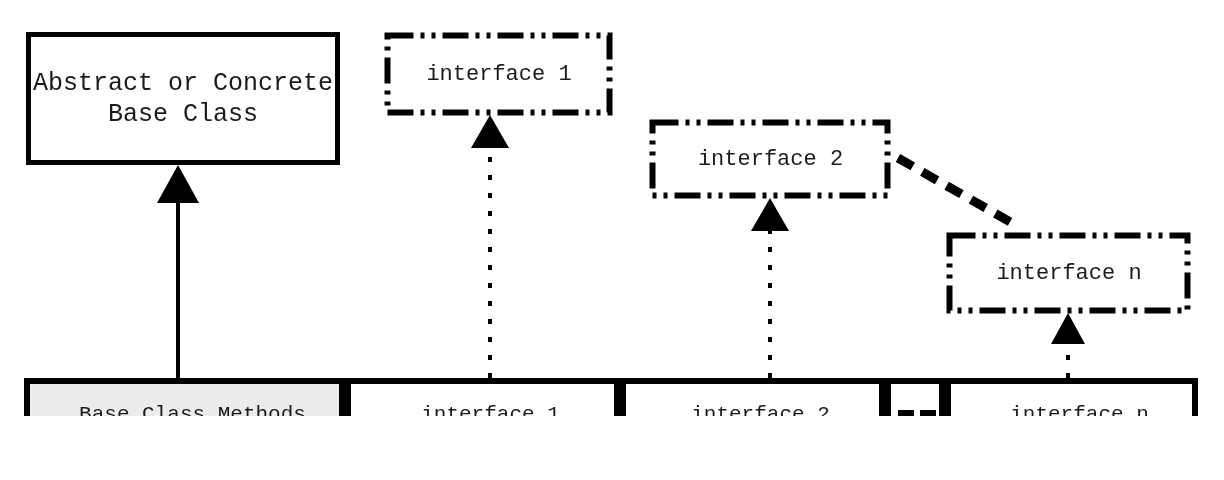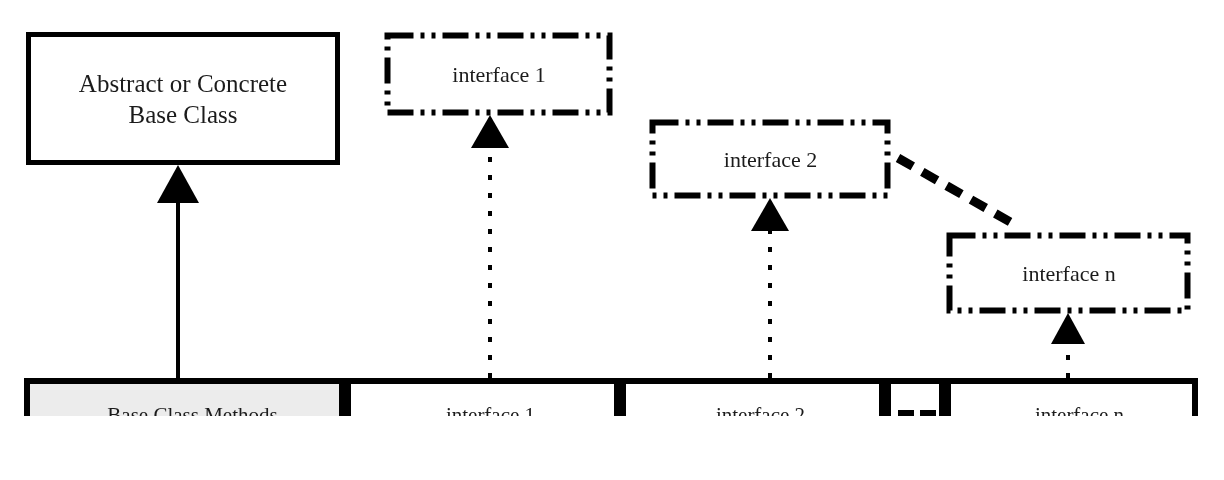--- a/index.html
+++ b/index.html
@@ -5,21 +5,21 @@
   html, body {
     margin: 0;
     padding: 0;
     background: #ffffff;
   }
   #canvas {
     position: relative;
     width: 1224px;
     height: 416px;
     background: #ffffff;
-    font-family: Liberation Serif, serif;
+    font-family: Liberation Mono, monospace;
     overflow: hidden;
   }
   svg.layer {
     position: absolute;
     left: 0;
     top: 0;
     width: 1224px;
     height: 480px;
   }
   .node-label {

